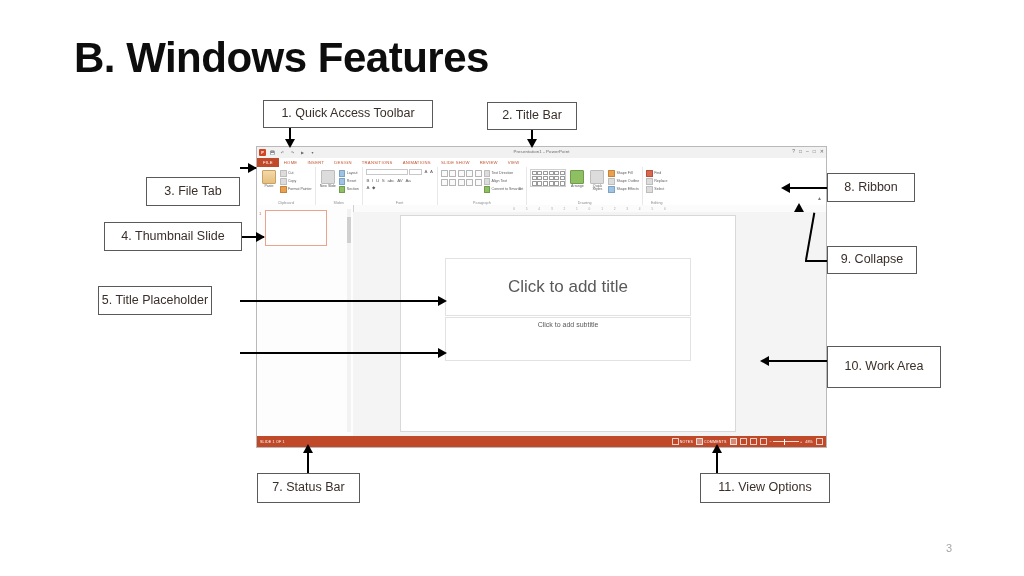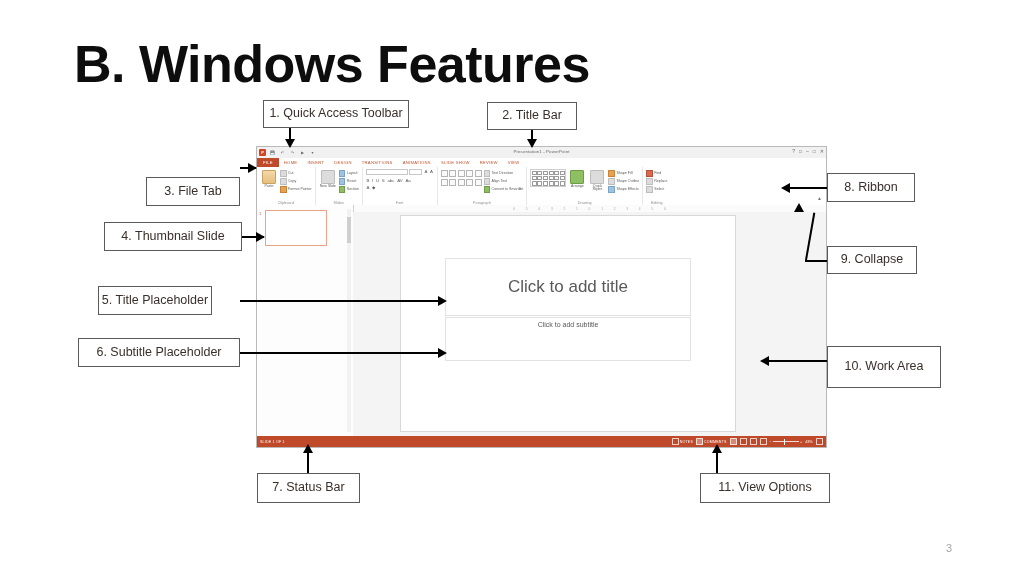--- a/index.html
+++ b/index.html
@@ -6,21 +6,21 @@
   body{
     width:1024px;height:576px;background:#ffffff;
     font-family:"Liberation Sans",sans-serif;
     overflow:hidden;position:relative;
   }
   .slide-root{position:absolute;inset:0;}
 
   
   .slide-title{
     position:absolute;left:74px;top:34px;
-    font-size:52px;font-weight:600;color:#0d0d0d;
+    font-size:42px;font-weight:600;color:#0d0d0d;
     letter-spacing:-0.5px;white-space:nowrap;
   }
 
   
   .callout{
     position:absolute;box-sizing:border-box;
     background:#ffffff;border:1.3px solid #5a5a5a;
     color:#3a2f2a;font-size:12.5px;
     display:flex;align-items:center;justify-content:center;
     text-align:center;line-height:1.1;white-space:nowrap;
@@ -470,41 +470,40 @@
               <i></i>
             </span>
           <span>+</span>
         </div>
         <span>48%</span>
         <span class="sb-box"></span>
       </div>
     </div>
   </div>
 
-  <div class="callout" style="left:263px;top:100px;width:146px;height:28px;">1. Quick Access Toolbar</div>
+  <div class="callout" style="left:263px;top:100px;width:170px;height:28px;">1. Quick Access Toolbar</div>
   <div class="conn conn-v" style="left:289px;top:128px;height:12px;"></div>
   <div class="arrow arrow-d" style="left:285px;top:139px;"></div>
 
   <div class="callout" style="left:487px;top:102px;width:90px;height:28px;">2. Title Bar</div>
   <div class="conn conn-v" style="left:531px;top:130px;height:10px;"></div>
   <div class="arrow arrow-d" style="left:527px;top:139px;"></div>
 
   <div class="callout" style="left:146px;top:153px;width:94px;height:29px;margin-top:24px;">3. File Tab</div>
   <div class="conn conn-h" style="left:240px;top:167px;width:16px;"></div>
   <div class="arrow arrow-r" style="left:248px;top:163px;"></div>
 
   <div class="callout" style="left:104px;top:222px;width:138px;height:29px;">4. Thumbnail Slide</div>
   <div class="conn conn-h" style="left:242px;top:236px;width:22px;"></div>
   <div class="arrow arrow-r" style="left:256px;top:232px;"></div>
 
   <div class="callout" style="left:98px;top:286px;width:114px;height:29px;">5. Title Placeholder</div>
   <div class="conn conn-h" style="left:240px;top:300px;width:204px;"></div>
   <div class="arrow arrow-r" style="left:438px;top:296px;"></div>
 
-  <div class="callout" style="left:78px;top:338px;width:162px;height:29px;">6. Subtitle Placeholder</div>
   <div class="conn conn-h" style="left:240px;top:352px;width:204px;"></div>
   <div class="arrow arrow-r" style="left:438px;top:348px;"></div>
 
   <div class="callout" style="left:257px;top:473px;width:103px;height:30px;">7. Status Bar</div>
   <div class="conn conn-v" style="left:307px;top:452px;height:21px;"></div>
   <div class="arrow arrow-u" style="left:303px;top:444px;"></div>
 
   <div class="callout" style="left:827px;top:173px;width:88px;height:29px;">8. Ribbon</div>
   <div class="conn conn-h" style="left:789px;top:187px;width:38px;"></div>
   <div class="arrow arrow-l" style="left:781px;top:183px;"></div>

